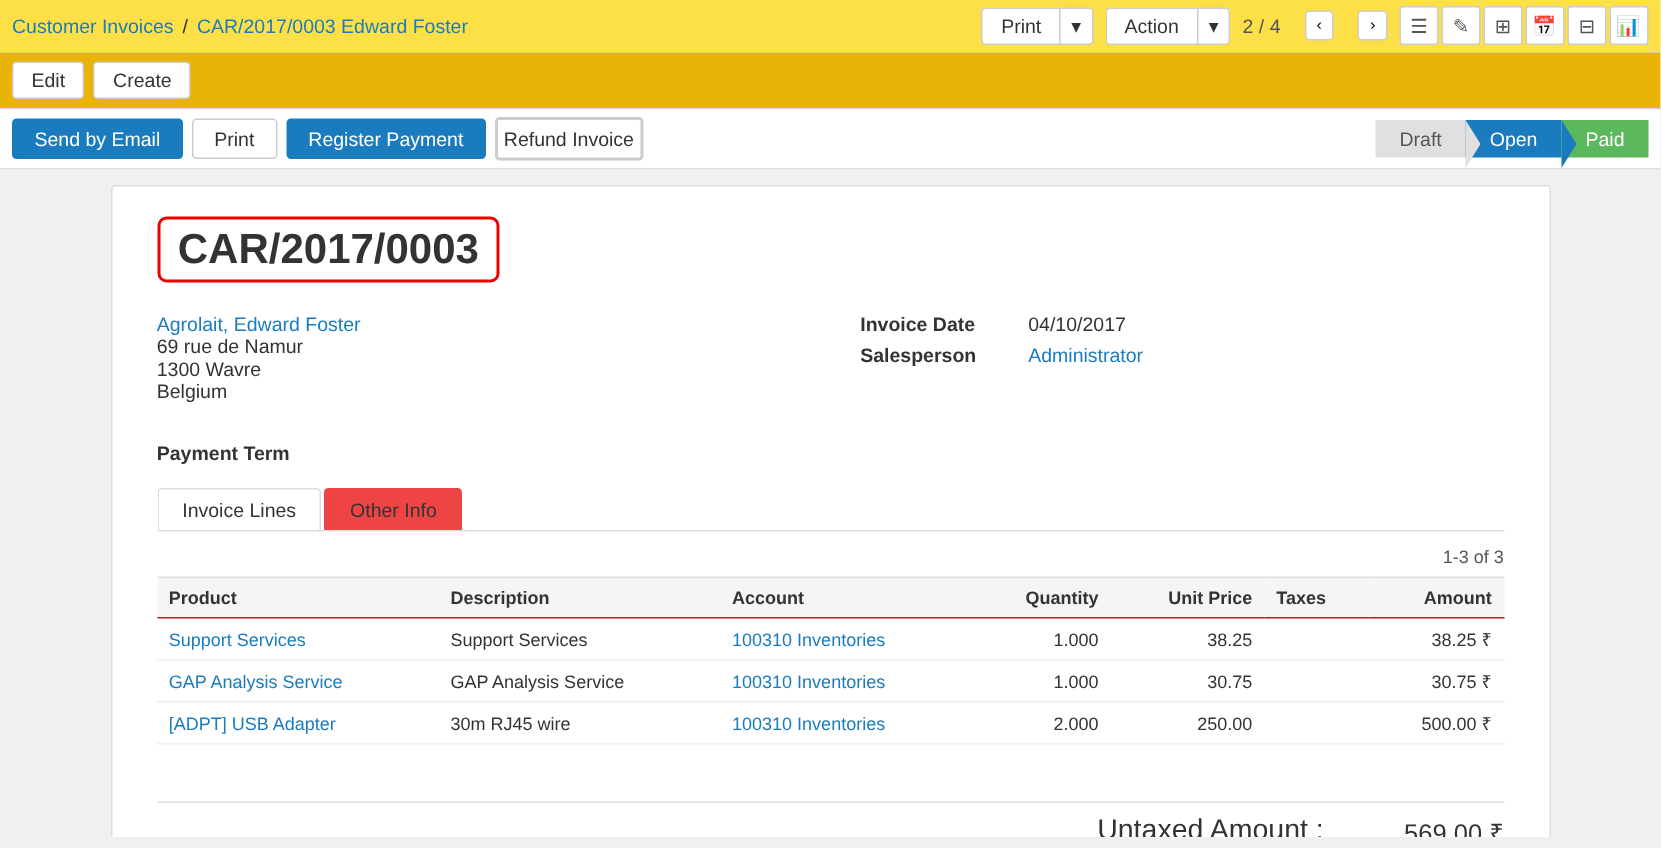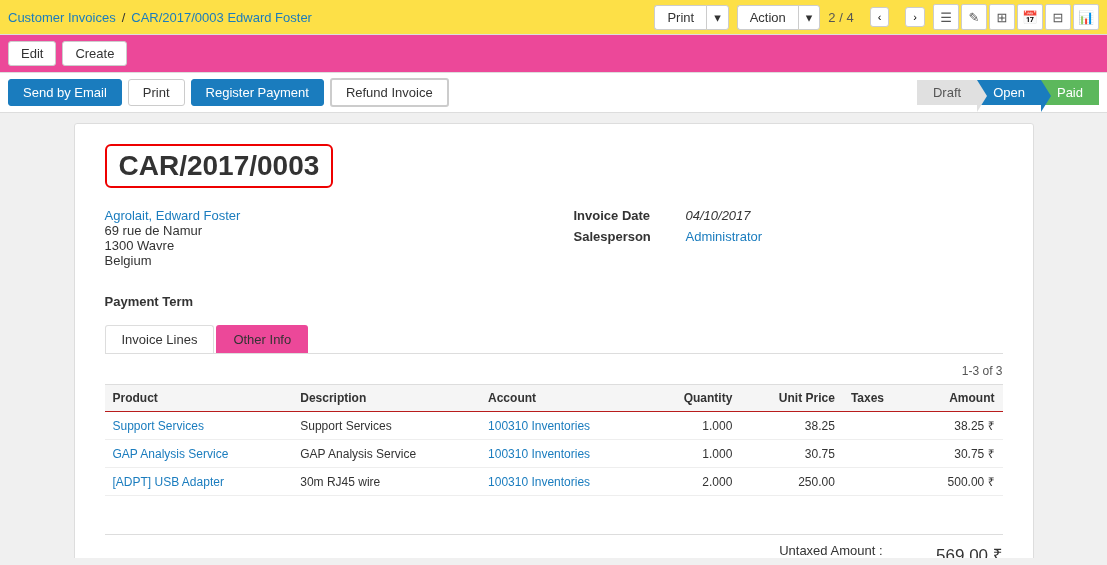--- a/index.html
+++ b/index.html
@@ -1,31 +1,31 @@
 <!DOCTYPE html>
 <html><head>
   <meta charset="utf-8">
   <style>
     * { box-sizing: border-box; margin: 0; padding: 0; }
     body { font-family: Arial, sans-serif; font-size: 13px; background: #f0f0f0; color: #333; }
 
     .top-bar { background: #fde047; border-bottom: 1px solid #ddd; padding: 4px 8px; display: flex; align-items: center; gap: 6px; }
     .breadcrumb { color: #1a7cbe; font-size: 13px; }
 
-    .toolbar { background: #ec4899; border-bottom: 1px solid #ddd; padding: 6px 8px; display: flex; align-items: center; gap: 6px; }
+    .toolbar { background: #eab308; border-bottom: 1px solid #ddd; padding: 6px 8px; display: flex; align-items: center; gap: 6px; }
     .btn { padding: 4px 12px; border: 1px solid #ccc; background: #fff; cursor: pointer; border-radius: 3px; font-size: 13px; color: #333; }
     .btn-group { display: flex; }
     .btn-group .btn { border-radius: 0; border-right: none; }
     .btn-group .btn:first-child { border-radius: 3px 0 0 3px; }
     .btn-group .btn-caret { border-radius: 0 3px 3px 0; border-right: 1px solid #ccc; padding: 4px 7px; }
 
     .action-bar { background: #fff; border-bottom: 1px solid #ddd; padding: 5px 8px; display: flex; align-items: center; gap: 6px; }
     .btn-blue { background: #1a7cbe; color: #fff; border: 1px solid #1a7cbe; padding: 5px 14px; border-radius: 3px; cursor: pointer; font-size: 13px; }
     .btn-white { background: #fff; color: #333; border: 1px solid #ccc; padding: 5px 14px; border-radius: 3px; cursor: pointer; font-size: 13px; }
-    .btn-outline { background: #fff; color: #333; border: 2px solid #ccc; padding: 5px 14px; border-radius: 3px; cursor: pointer; font-size: 13px; }
+    .btn-outline { background: #fff; color: #333; border: 2px solid #ccc; padding: 5px 4px; border-radius: 3px; cursor: pointer; font-size: 13px; }
 
     .status-bar { margin-left: auto; display: flex; align-items: center; gap: 0; }
     .status-item { padding: 5px 16px; background: #e0e0e0; color: #555; cursor: pointer; font-size: 13px; position: relative; }
     .status-item.active { background: #1a7cbe; color: #fff; }
     .status-item::after { content: ''; position: absolute; right: -10px; top: 0; border-top: 16px solid transparent; border-bottom: 16px solid transparent; border-left: 10px solid #e0e0e0; z-index: 1; }
     .status-item.active::after { border-left-color: #1a7cbe; }
     .status-item:last-child::after { display: none; }
     .status-item:nth-child(3) { background: #5cb85c; color: #fff; }
     .status-item:nth-child(3)::after { border-left-color: #5cb85c; }
 
@@ -38,42 +38,42 @@
     .main-content { padding: 10px; overflow-y: auto; height: calc(565px - 120px); }
     .invoice-card { background: #fff; border: 1px solid #ddd; border-radius: 3px; padding: 20px 30px; max-width: 960px; margin: 0 auto; }
 
     .invoice-number { font-size: 28px; font-weight: bold; color: #333; border: 2px solid #e00; border-radius: 6px; display: inline-block; padding: 4px 12px; margin-bottom: 20px; }
 
     .info-section { display: flex; gap: 40px; margin-bottom: 20px; }
     .info-left { flex: 1; }
     .info-right { flex: 1; }
     .info-row { display: flex; gap: 12px; margin-bottom: 6px; }
     .info-label { font-weight: bold; color: #333; min-width: 100px; }
-    .info-value { color: #333; font-style: italic; }
+    .info-value { color: #333; }
     .info-link { color: #1a7cbe; text-decoration: none; }
 
     .payment-term { margin-bottom: 16px; }
     .payment-term-label { font-weight: bold; color: #333; }
 
     .tabs { display: flex; border-bottom: 1px solid #ddd; margin-bottom: 10px; }
-    .tab { padding: 6px 16px; cursor: pointer; border: 1px solid transparent; border-bottom: none; font-size: 13px; color: #333; border-radius: 3px 3px 0 0; background: #ec4899; margin-right: 2px; }
+    .tab { padding: 6px 16px; cursor: pointer; border: 1px solid transparent; border-bottom: none; font-size: 13px; color: #333; border-radius: 3px 3px 0 0; background: #ef4444; margin-right: 2px; }
     .tab.active { background: #fff; border-color: #ddd; border-bottom-color: #fff; font-weight: normal; }
 
     .records-count { text-align: right; font-size: 12px; color: #555; margin-bottom: 6px; }
 
     table { width: 100%; border-collapse: collapse; }
     thead { background: #f5f5f5; }
     th { padding: 6px 8px; text-align: left; font-weight: bold; font-size: 12px; color: #333; border-bottom: 1px solid #b91c1c; border-top: 1px solid #ddd; }
     td { padding: 5px 8px; font-size: 12px; border-bottom: 1px solid #eee; color: #333; }
     .td-link { color: #1a7cbe; }
     .td-right { text-align: right; }
 
     .totals-section { margin-top: 20px; padding-top: 10px; }
     .totals-row { display: flex; justify-content: flex-end; gap: 0; margin-bottom: 4px; }
-    .totals-label { min-width: 160px; text-align: right; padding-right: 20px; color: #333; font-size: 13px; }
+    .totals-label { min-width: 160px; text-align: right; padding-right: 20px; color: #333; font-size: 19px; }
     .totals-value { min-width: 100px; text-align: right; font-size: 17px; }
     .totals-divider { border: none; border-top: 1px solid #ddd; margin: 8px 0; }
   </style>
 </head>
 <body>
 
 <div class="top-bar">
   <span class="breadcrumb">Customer Invoices</span>
   <span> / </span>
   <span class="breadcrumb">CAR/2017/0003 Edward Foster</span>

